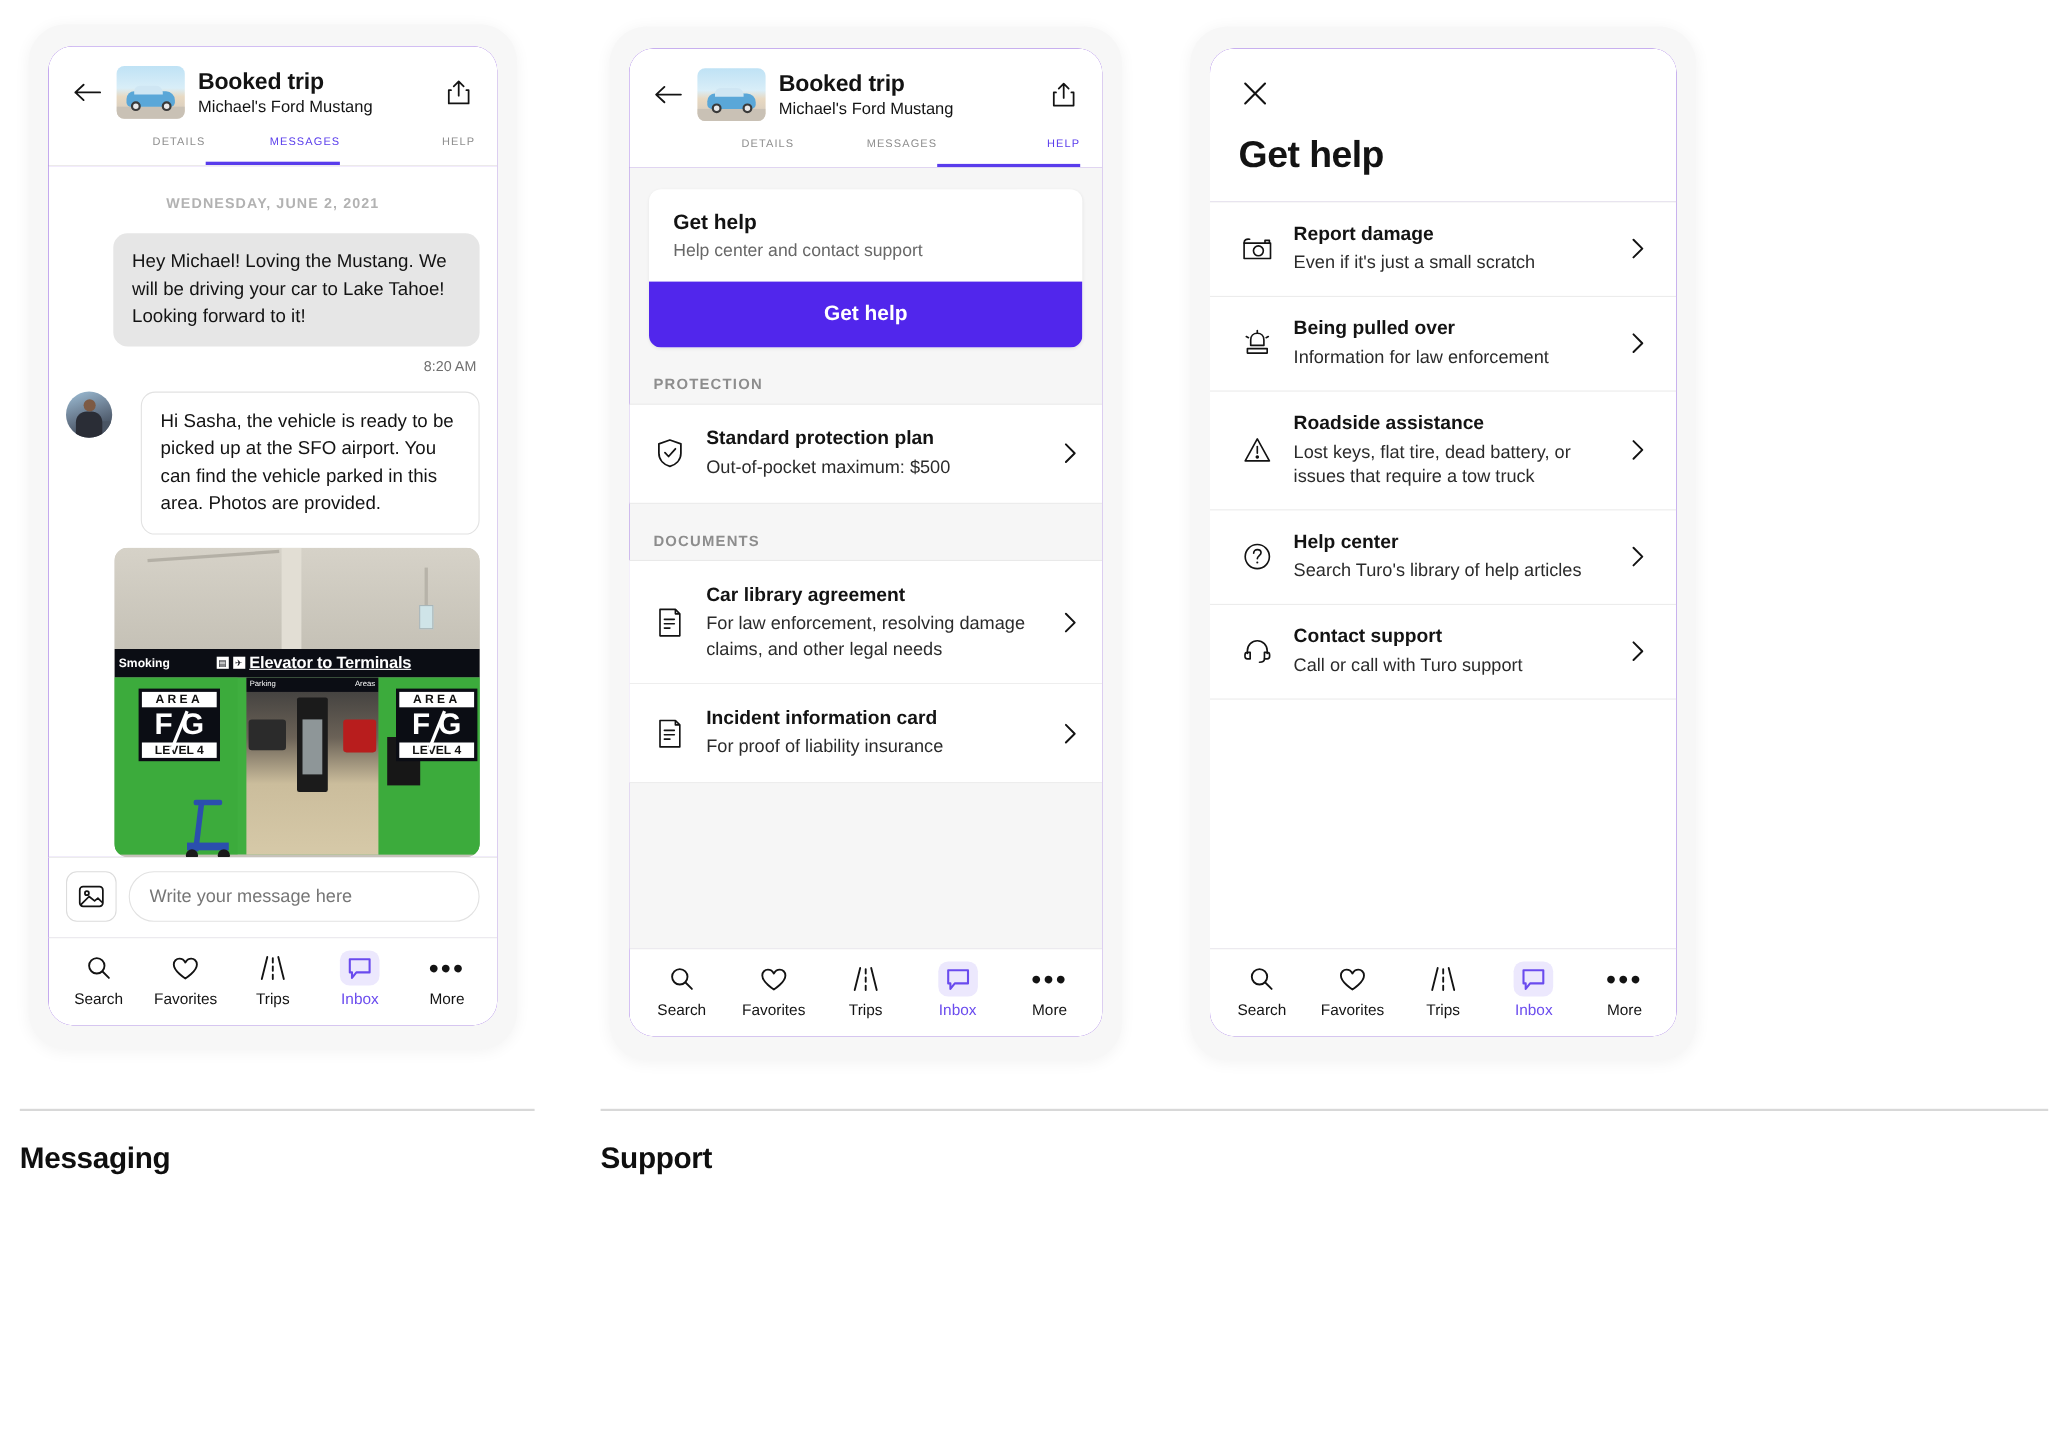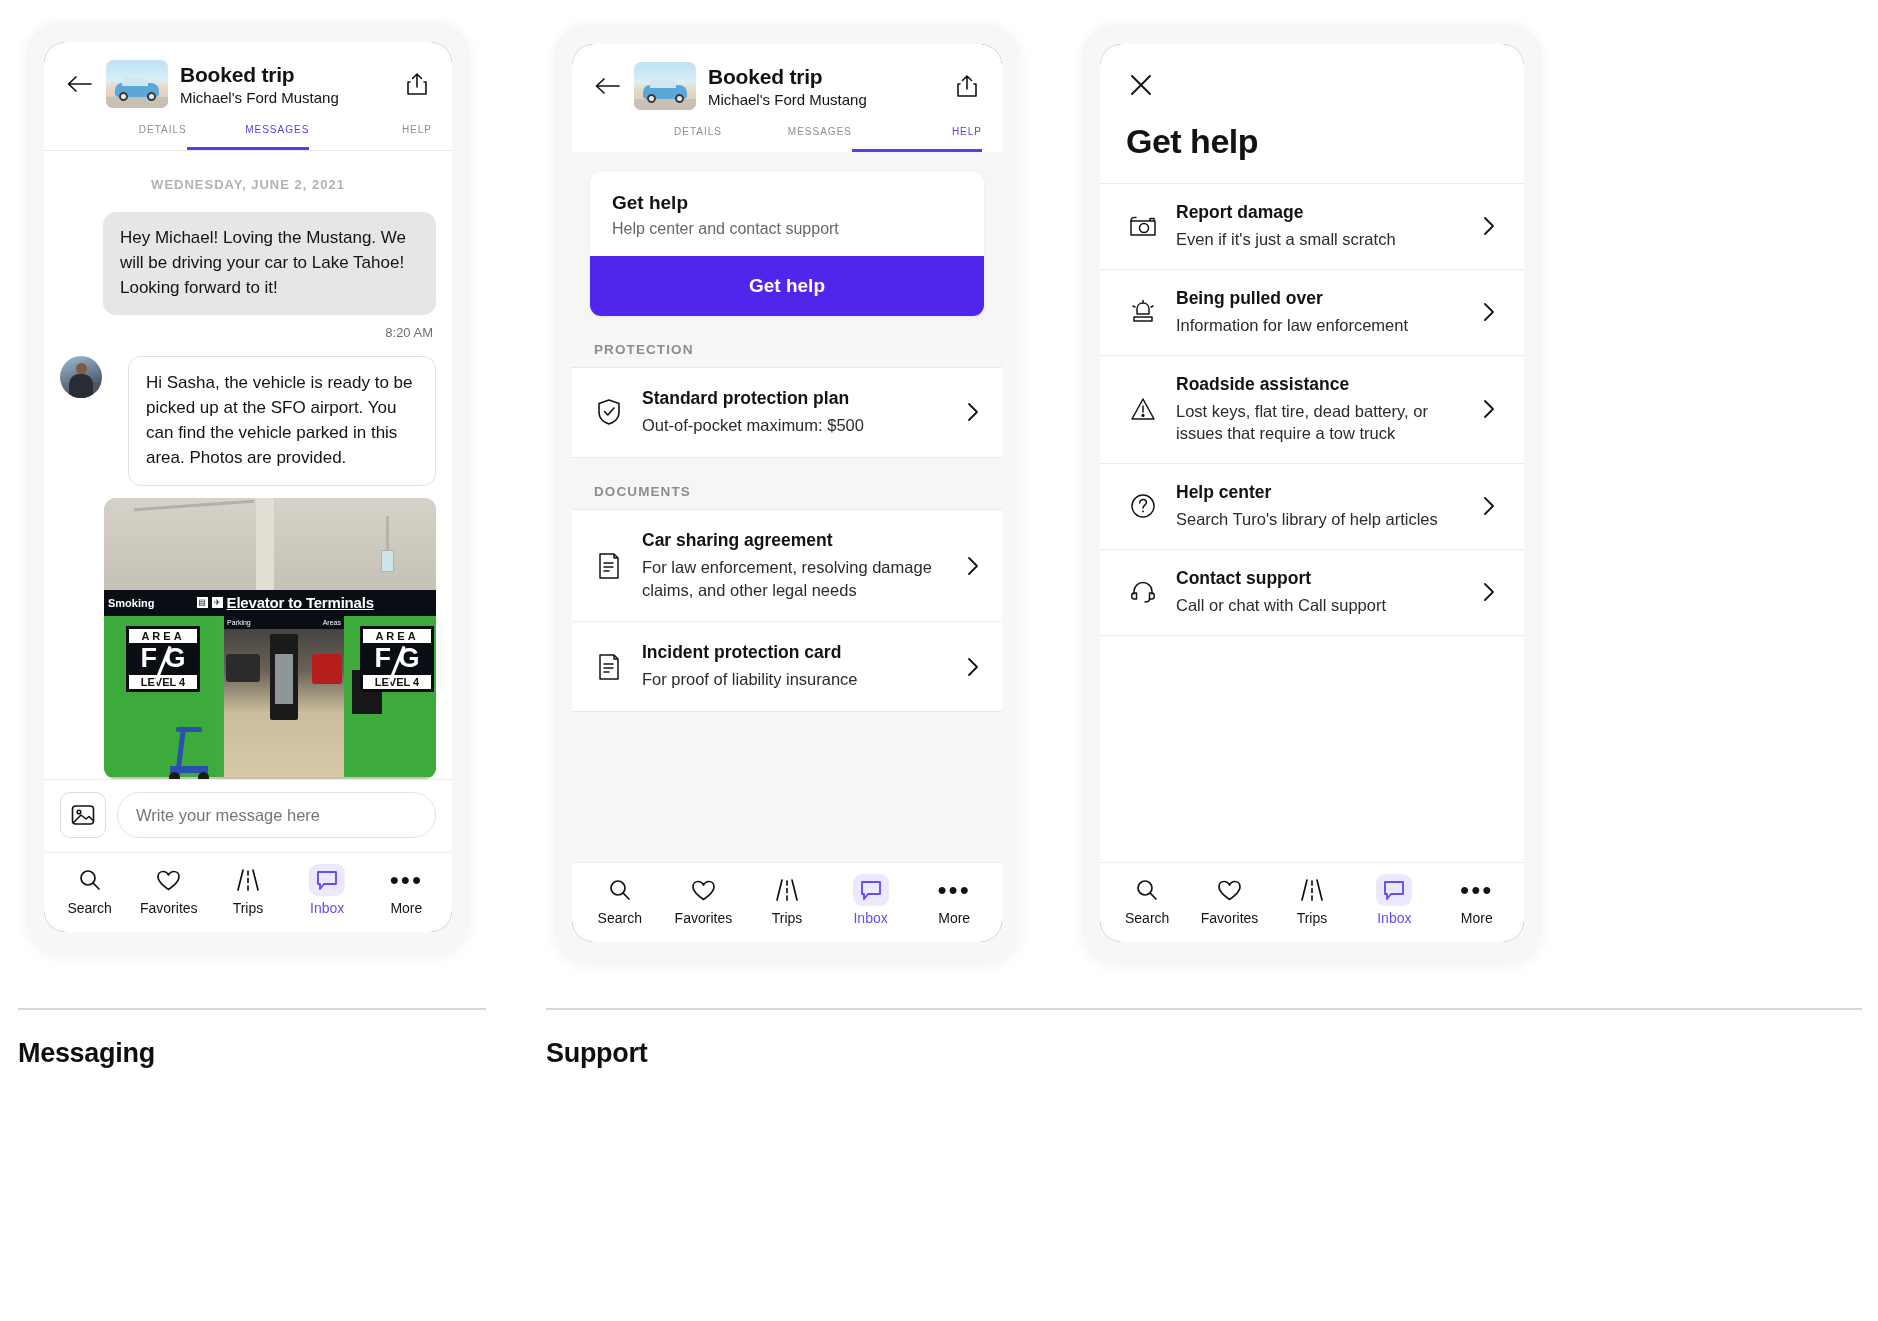--- a/index.html
+++ b/index.html
@@ -450,39 +450,39 @@
         <div class="rows">
           <div class="row">
             <span class="row-ico">
               <svg width="24" height="28" viewBox="0 0 24 28" fill="none" stroke="#131313" stroke-width="1.5" stroke-linejoin="round">
                 <path d="M3 2 H17 L21 6 V26 H3 Z"></path>
                   <path d="M17 2 V6 H21"></path>
                 <path d="M7 11 H16 M7 15 H16 M7 19 H12" stroke-linecap="round"></path>
               </svg>
             </span>
             <span class="row-main">
-              <span class="row-title" style="display:block">Car sharing agreement</span>
+              <span class="row-title" style="display:block">Car library agreement</span>
               <span class="row-sub" style="display:block">For law enforcement, resolving damage claims, and other legal needs</span>
             </span>
             <span class="chev">
               <svg width="13" height="20" viewBox="0 0 13 20" fill="none" stroke="#131313" stroke-width="1.8" stroke-linecap="round" stroke-linejoin="round">
                   <path d="M2 2 L10 10 L2 18"></path>
                 </svg>
             </span>
           </div>
           <div class="row">
             <span class="row-ico">
               <svg width="24" height="28" viewBox="0 0 24 28" fill="none" stroke="#131313" stroke-width="1.5" stroke-linejoin="round">
                 <path d="M3 2 H17 L21 6 V26 H3 Z"></path>
                   <path d="M17 2 V6 H21"></path>
                 <path d="M7 11 H16 M7 15 H16 M7 19 H12" stroke-linecap="round"></path>
               </svg>
             </span>
             <span class="row-main">
-              <span class="row-title" style="display:block">Incident protection card</span>
+              <span class="row-title" style="display:block">Incident information card</span>
               <span class="row-sub" style="display:block">For proof of liability insurance</span>
             </span>
             <span class="chev">
               <svg width="13" height="20" viewBox="0 0 13 20" fill="none" stroke="#131313" stroke-width="1.8" stroke-linecap="round" stroke-linejoin="round">
                   <path d="M2 2 L10 10 L2 18"></path>
                 </svg>
             </span>
           </div>
         </div>
         <div class="spacer-grey"></div>
@@ -630,21 +630,21 @@
           <span class="row-ico">
             <svg width="26" height="26" viewBox="0 0 26 26" fill="none" stroke="#131313" stroke-width="1.5" stroke-linejoin="round">
               <path d="M4 15 V12.5 C4 7.5 8 3.5 13 3.5 C18 3.5 22 7.5 22 12.5 V15" stroke-linecap="round"></path>
               <path d="M4 14 H6.5 V20 H4 C2.6 20 1.8 19 1.8 17.6 V16.4 C1.8 15 2.6 14 4 14 Z"></path>
               <path d="M22 14 H19.5 V20 H22 C23.4 20 24.2 19 24.2 17.6 V16.4 C24.2 15 23.4 14 22 14 Z"></path>
               <path d="M19.5 20 C19.5 22 17.5 23 15 23" stroke-linecap="round"></path>
             </svg>
           </span>
           <span class="row-main">
             <span class="row-title" style="display:block">Contact support</span>
-            <span class="row-sub" style="display:block">Call or chat with Call support</span>
+            <span class="row-sub" style="display:block">Call or call with Turo support</span>
           </span>
           <span class="chev">
             <svg width="13" height="20" viewBox="0 0 13 20" fill="none" stroke="#131313" stroke-width="1.8" stroke-linecap="round" stroke-linejoin="round">
                 <path d="M2 2 L10 10 L2 18"></path>
               </svg>
           </span>
         </div>
       </div>
 
       <div class="navbar">

